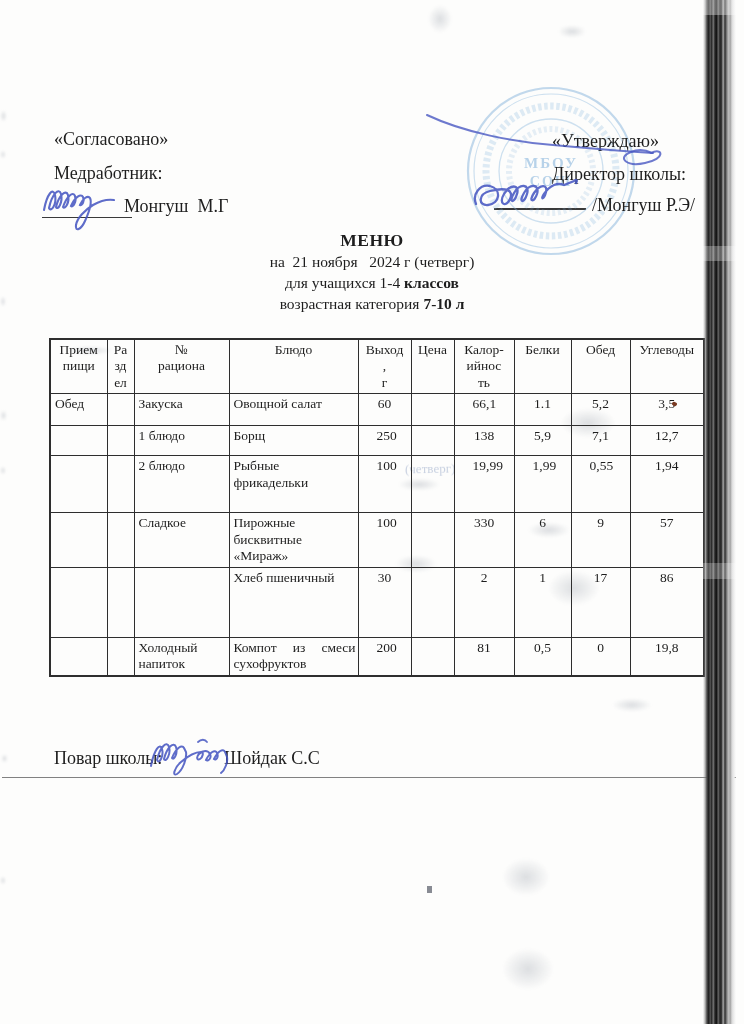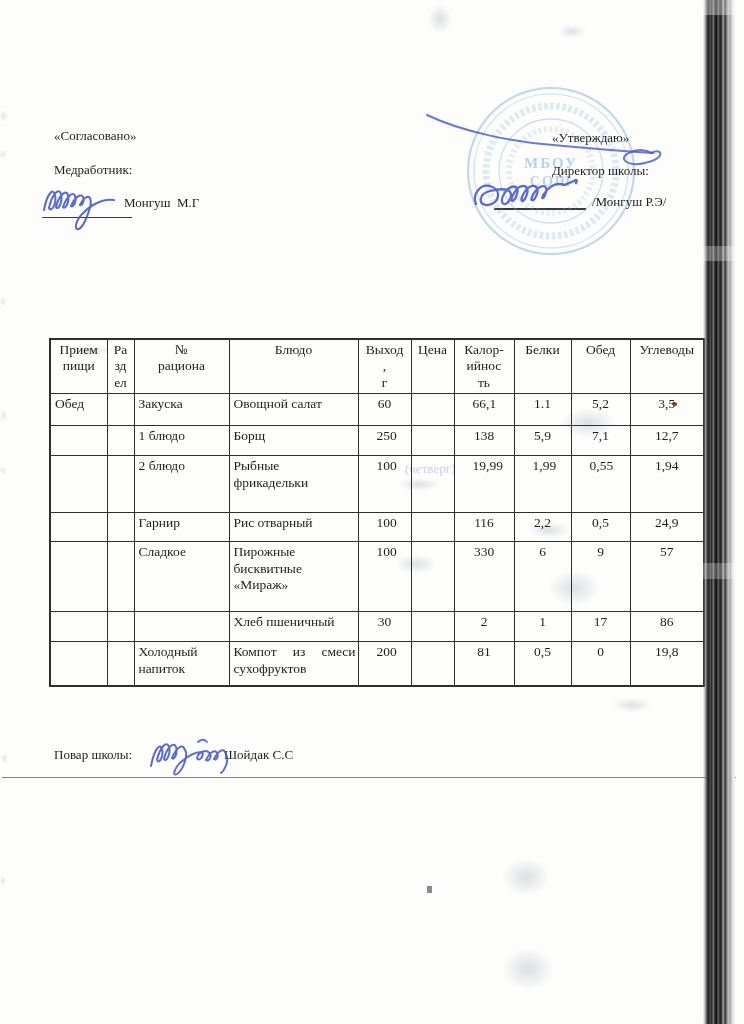--- a/index.html
+++ b/index.html
@@ -1,20 +1,20 @@
 <!DOCTYPE html>
 <html><head>
 <meta charset="utf-8">
 <style>
   html,body{margin:0;padding:0;background:#ffffff;}
   .page{position:relative;width:744px;height:1024px;background:#fdfdfc;overflow:hidden;
         font-family:"Liberation Serif","DejaVu Serif",serif;color:#1e1e1e;}
   .abs{position:absolute;}
   .pre{white-space:pre-wrap;}
-  .fs{font-size:13px;line-height:1.25;}
+  .fs{font-size:18px;line-height:1.25;}
 
   
   .agreed{left:54px;top:128px;}
   .med-role{left:54px;top:162px;}
   .med-name{left:124px;top:195px;}
   .sig-underline-left{left:42px;top:217px;width:90px;height:1.3px;background:#3a3a3a;}
   .approved{left:552px;top:130px;}
   .dir-role{left:552px;top:163px;}
   .dir-name{left:592px;top:194px;}
   .sig-underline-right{left:494px;top:208px;width:92px;height:1.5px;background:#3a3a3a;}
@@ -114,20 +114,26 @@
       <path d="M6 36 C2 26 10 16 20 18 C32 21 30 36 18 37 C8 38 8 26 20 23 C36 19 44 22 40 31 C36 40 28 36 34 26 C40 16 50 16 47 26 C44 36 38 35 44 25 C50 15 60 16 57 26 C54 36 48 35 54 25 C60 15 70 16 67 26 C64 35 58 34 64 25 C70 16 78 16 76 24 C74 32 70 32 74 26 C80 17 88 14 94 17 L104 13 C106 11 108 12 106 15" fill="none" stroke="#4858c2" stroke-width="2.3" stroke-linecap="round" opacity="0.88"></path>
     </svg>
   </div>
   <div class="abs sig" style="left:425px;top:105px;">
     <svg width="240" height="66" viewBox="0 0 240 66">
       <path d="M2 10 C40 28 90 37 128 40 C160 43 196 46 228 48" fill="none" stroke="#4858c2" stroke-width="2" stroke-linecap="round" opacity="0.8"></path>
       <path d="M226 48 C238 42 241 54 220 58 C202 62 191 53 206 47 C213 44 221 45 227 48" fill="none" stroke="#4858c2" stroke-width="2" stroke-linecap="round" opacity="0.8"></path>
     </svg>
   </div>
 
+  <div class="abs title-block">
+    <div class="title-h">МЕНЮ</div>
+    <div class="title-l pre">на  21 ноября   2024 г (четверг)</div>
+    <div class="title-l"><span>для учащихся 1-4 </span><b>классов</b></div>
+    <div class="title-l"><span>возрастная категория </span><b>7-10 л</b></div>
+  </div>
 
   <table class="menu">
     <colgroup>
       <col style="width:57px">
         <col style="width:27px">
         <col style="width:95px">
         <col style="width:129px">
       <col style="width:53px">
         <col style="width:43px">
         <col style="width:60px">
@@ -186,32 +192,20 @@
         <td class="a-l"></td>
         <td class="a-l"></td>
         <td class="a-l">2 блюдо</td>
         <td class="a-l">Рыбные фрикадельки</td>
         <td class="a-c">100</td>
         <td class="a-c"></td>
         <td class="a-c">19,99</td>
         <td class="a-c">1,99</td>
         <td class="a-c">0,55</td>
         <td class="a-c">1,94</td>
-      </tr>
-      <tr>
-        <td class="a-l"></td>
-        <td class="a-l"></td>
-        <td class="a-l">Гарнир</td>
-        <td class="a-l">Рис отварный</td>
-        <td class="a-c">100</td>
-        <td class="a-c"></td>
-        <td class="a-c">116</td>
-        <td class="a-c">2,2</td>
-        <td class="a-c">0,5</td>
-        <td class="a-c">24,9</td>
       </tr>
       <tr>
         <td class="a-l"></td>
         <td class="a-l"></td>
         <td class="a-l">Сладкое</td>
         <td class="a-l">Пирожные бисквитные «Мираж»</td>
         <td class="a-c">100</td>
         <td class="a-c"></td>
         <td class="a-c">330</td>
         <td class="a-c">6</td>

